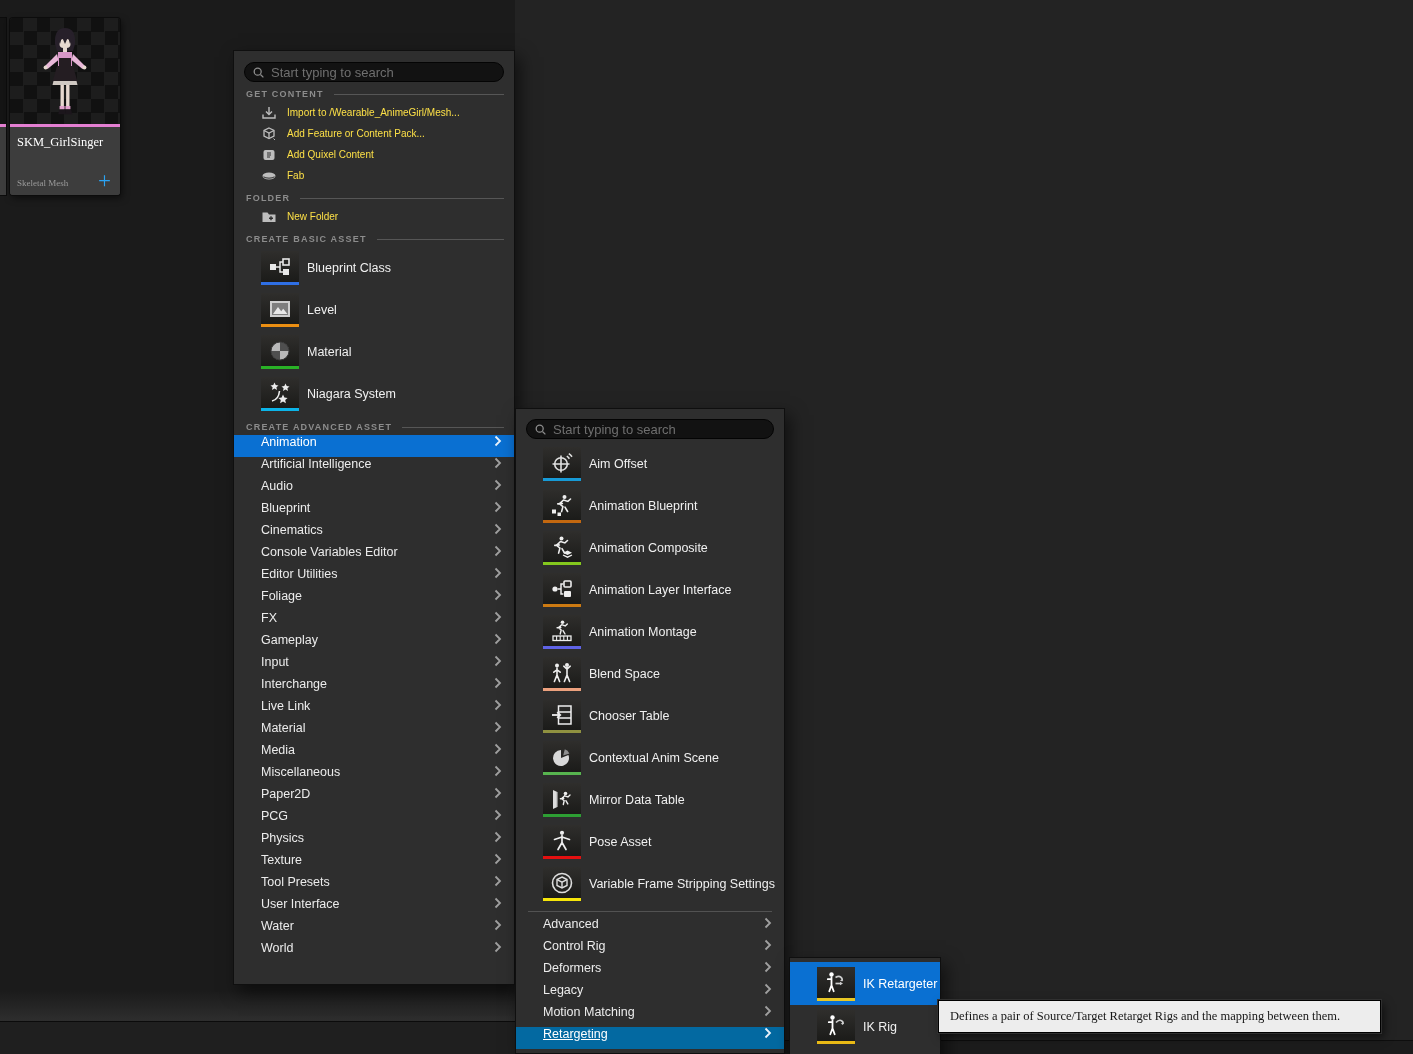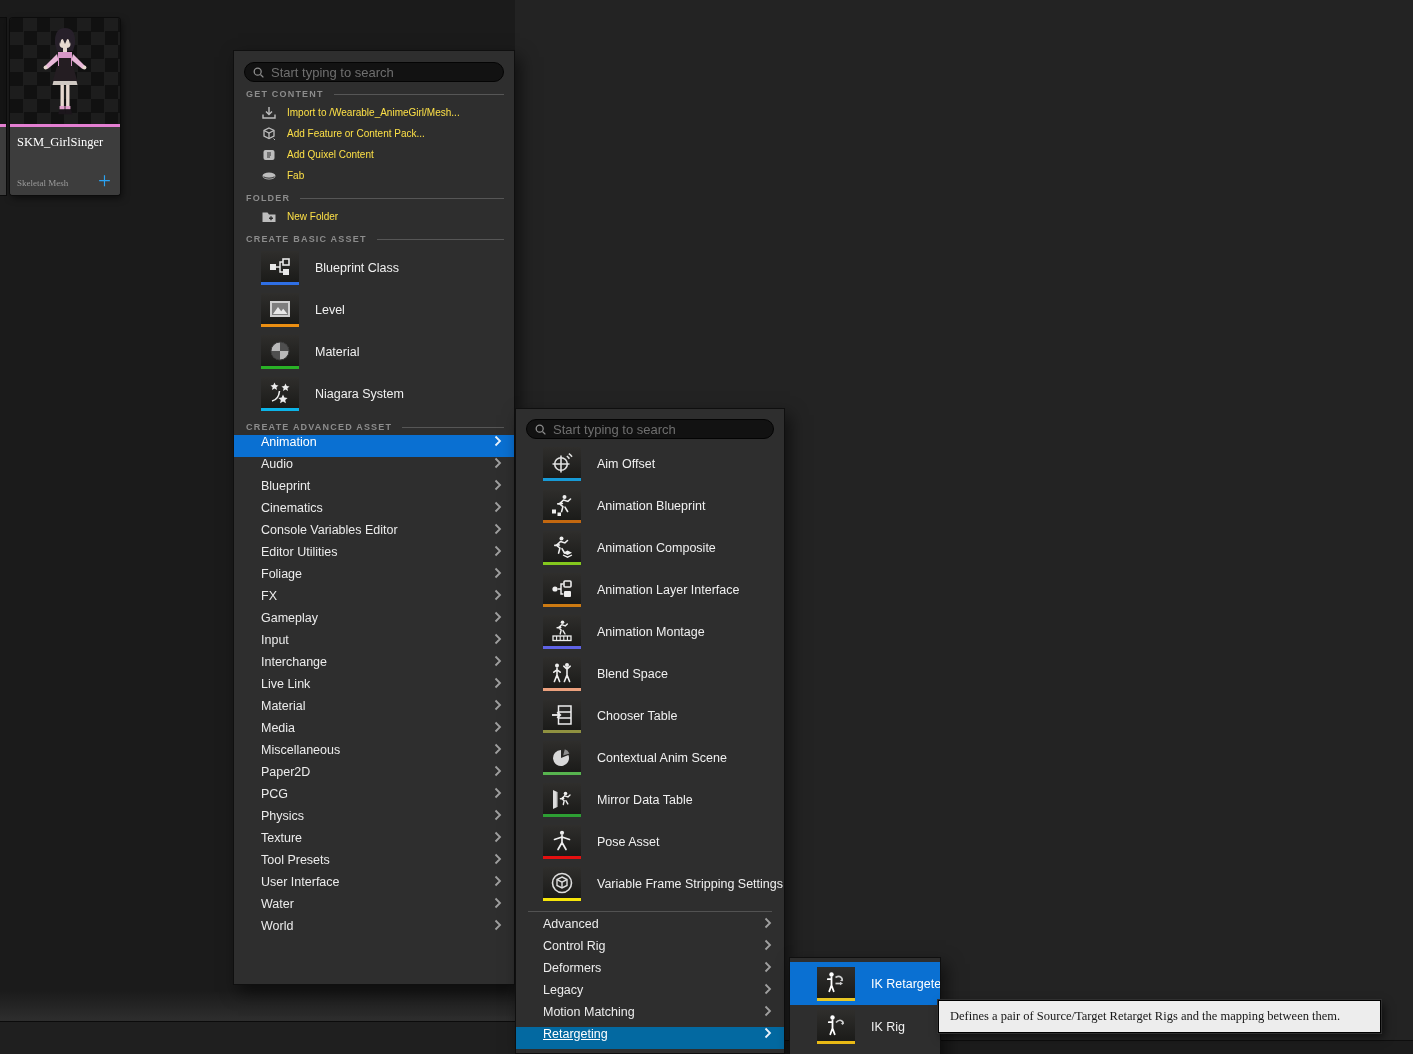--- a/index.html
+++ b/index.html
@@ -49,21 +49,21 @@
 
   .section-header { display:flex; align-items:center; margin:7px 10px 3px 12px; gap:10px;
     color:#8c8c8c; font-size:9px; font-weight:700; letter-spacing:1.2px; white-space:nowrap; }
   .section-header .rule { flex:1; height:1px; background:#565656; }
 
   .mini-row { height:21px; display:flex; align-items:center; padding-left:27px; gap:10px;
     color:#fde047; font-size:10px; cursor:default; white-space:nowrap; }
   .mini-icon { width:16px; height:16px; color:#bdbdbd; display:flex; flex:none; }
   .mini-icon svg { width:100%; height:100%; }
 
-  .tile-row { height:42px; display:flex; align-items:center; padding-left:27px; gap:16px;
+  .tile-row { height:42px; display:flex; align-items:center; padding-left:27px; gap:8px;
     color:#f0f0f0; font-size:12.5px; white-space:nowrap; }
   .tile { width:38px; height:34px; flex:none; background:linear-gradient(#2f2e2c,#1b1b19);
     border-bottom:3px solid #888; display:flex; align-items:center; justify-content:center; }
   .tile svg { width:24px; height:24px; }
 
   .cat-row { height:22px; display:flex; padding:0 12px 0 27px;
     color:#ececec; font-size:12.5px; white-space:nowrap; }
   .cat-row .spacer { flex:1; }
   .chevron { width:8px; height:12px; color:#a0a0a0; display:flex; flex:none; }
   .chevron svg { width:100%; height:100%; }
@@ -260,20 +260,29 @@
   <div class="cat-row selected" style="background: rgb(10, 112, 210);">
         <span>Animation</span>
         <span class="spacer"></span>
         <span class="chevron">
           <svg viewBox="0 0 8 12" fill="none" stroke="currentColor" stroke-width="1.8">
             <path d="M1.5 1.5L6 6L1.5 10.5"></path>
           </svg>
         </span>
       </div>
       <div class="cat-row">
+        <span>Artificial Intelligence</span>
+        <span class="spacer"></span>
+        <span class="chevron">
+          <svg viewBox="0 0 8 12" fill="none" stroke="currentColor" stroke-width="1.8">
+            <path d="M1.5 1.5L6 6L1.5 10.5"></path>
+          </svg>
+        </span>
+      </div>
+      <div class="cat-row">
         <span>Audio</span>
         <span class="spacer"></span>
         <span class="chevron">
           <svg viewBox="0 0 8 12" fill="none" stroke="currentColor" stroke-width="1.8">
             <path d="M1.5 1.5L6 6L1.5 10.5"></path>
           </svg>
         </span>
       </div>
       <div class="cat-row">
         <span>Blueprint</span>

